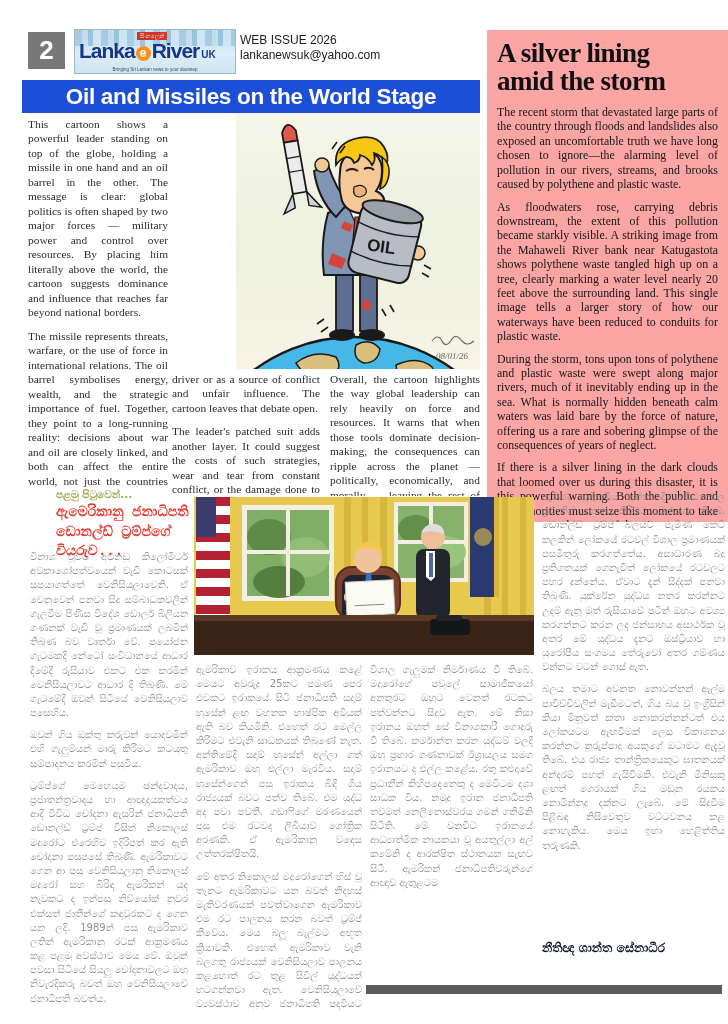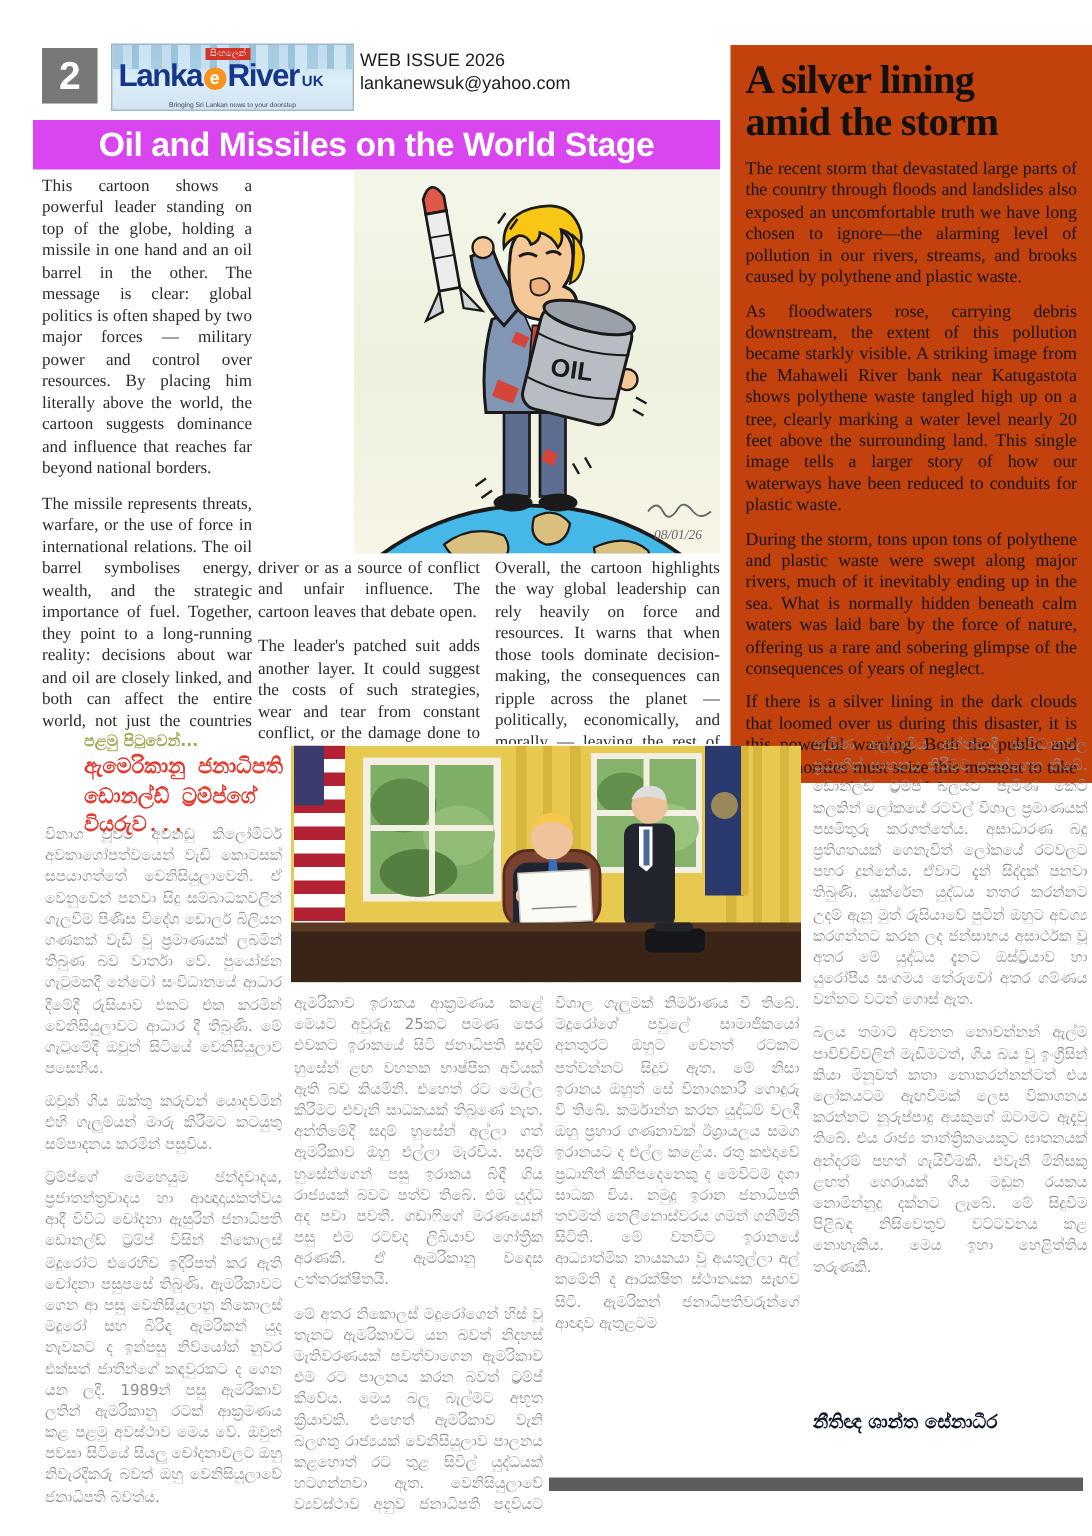--- a/index.html
+++ b/index.html
@@ -20,36 +20,36 @@
   .logo .big{font-size:21px;letter-spacing:-1px;}
   .logo .ecirc{display:inline-block;width:15px;height:15px;border-radius:50%;background:#f7941d;color:#fff;
         font-size:12px;line-height:15px;text-align:center;margin:0 1px;transform:translateY(-1px);}
   .logo .uk{font-size:10px;margin-left:2px;}
   .logo .redtag{position:absolute;left:62px;top:2px;background:#d2342a;color:#fff;font-size:6px;
         font-family:"DejaVu Sans",sans-serif;padding:0 3px;line-height:8px;}
   .logo .tagline{position:absolute;left:0;bottom:1px;width:100%;text-align:center;font-size:4.5px;
         color:#445;font-family:"Liberation Sans",sans-serif;}
   .issue{left:240px;top:33px;width:240px;font-family:"Liberation Sans",sans-serif;font-size:12px;
          color:#1c1c1c;line-height:1.25;}
-  .banner{left:22px;top:80px;width:458px;height:33px;background:#d946ef;color:#fff;
+  .banner{left:22px;top:80px;width:458px;height:33px;background:#1d4ed8;color:#fff;
           font-family:"Liberation Sans",sans-serif;font-size:22.5px;font-weight:bold;
           display:flex;align-items:center;justify-content:center;letter-spacing:-0.3px;}
 
   
   .ecol{font-size:11.4px;line-height:1.27;color:#2b2b2b;text-align:justify;overflow:hidden;}
   .ecol p{margin:0 0 9px 0;}
   .col1{left:28px;top:117px;width:140px;height:372px;}
   .col2{left:172px;top:372px;width:148px;height:124px;}
   .col3{left:330px;top:372px;width:150px;height:124px;}
 
   
   .cartoon{left:236px;top:113px;width:244px;height:256px;}
 
   
-  .silver{left:487px;top:30px;width:241px;height:492px;background:#c2410c;padding:10px 10px 8px 10px;
+  .silver{left:487px;top:30px;width:241px;height:492px;background:#fca5a5;padding:10px 10px 8px 10px;
           box-sizing:border-box;overflow:hidden;}
   .silver h1{margin:0 0 10px 0;font-size:27px;line-height:1.02;color:#111;letter-spacing:-0.5px;
              font-family:"Liberation Serif",serif;}
   .silver p{margin:3px 0 8px 0;font-size:11.9px;line-height:1.21;color:#161616;text-align:justify;}
 
   
   .si{font-family:"DejaVu Sans",sans-serif;font-size:10px;line-height:1.42;color:#8e8e8e;
       text-align:justify;overflow:hidden;}
   .si p{margin:0 0 8px 0;}
   .kicker{left:56px;top:488px;width:160px;font-family:"DejaVu Sans",sans-serif;font-size:10.5px;

